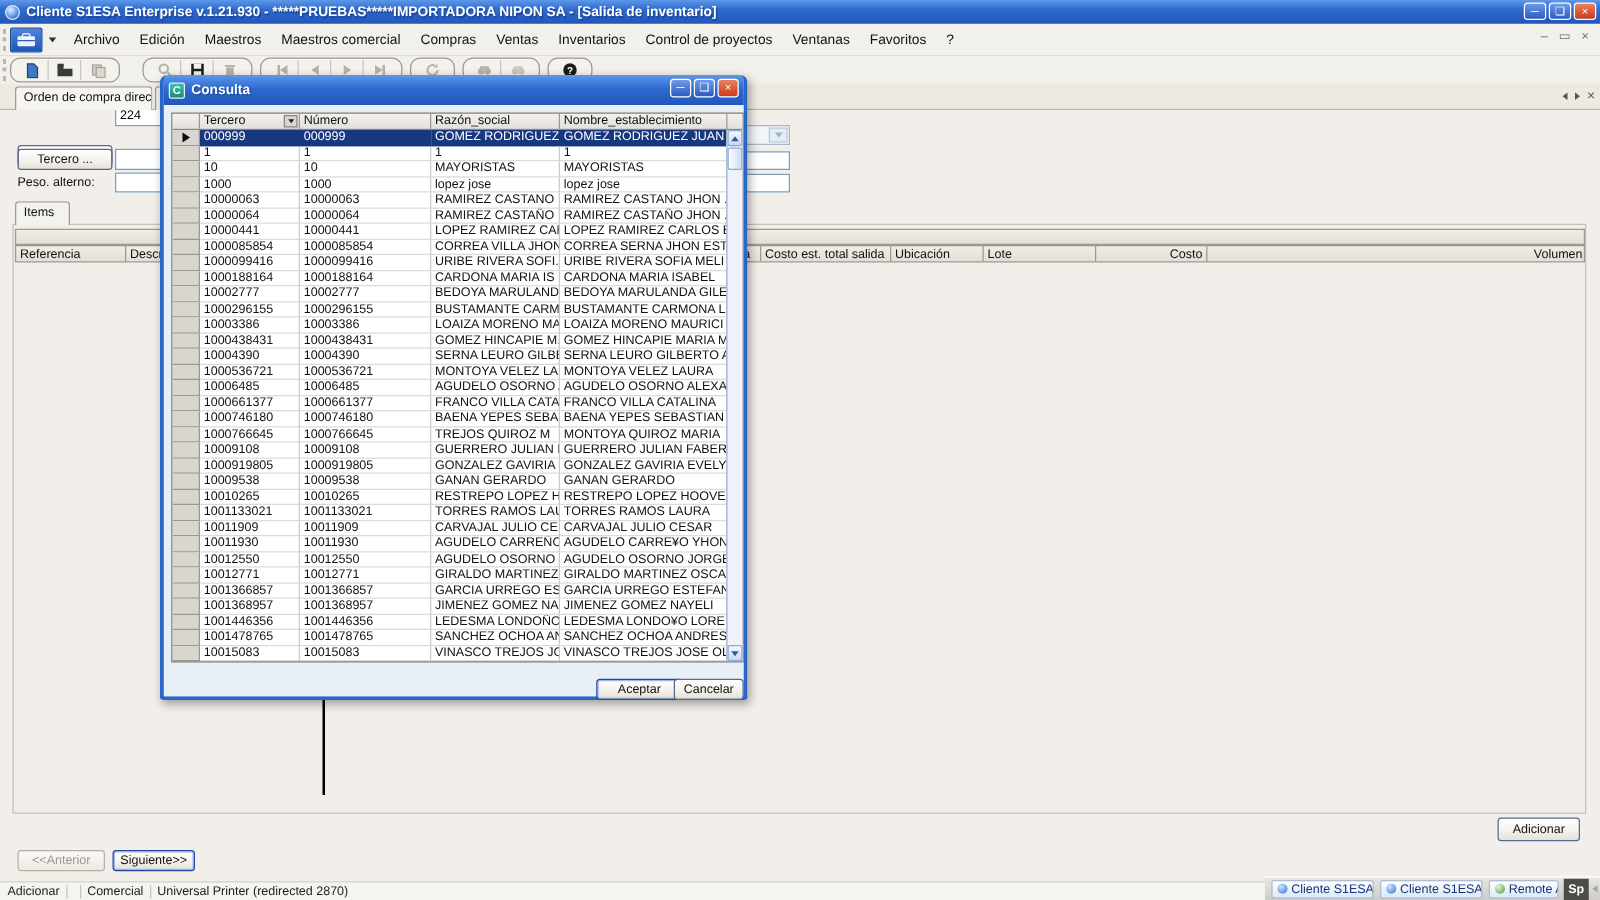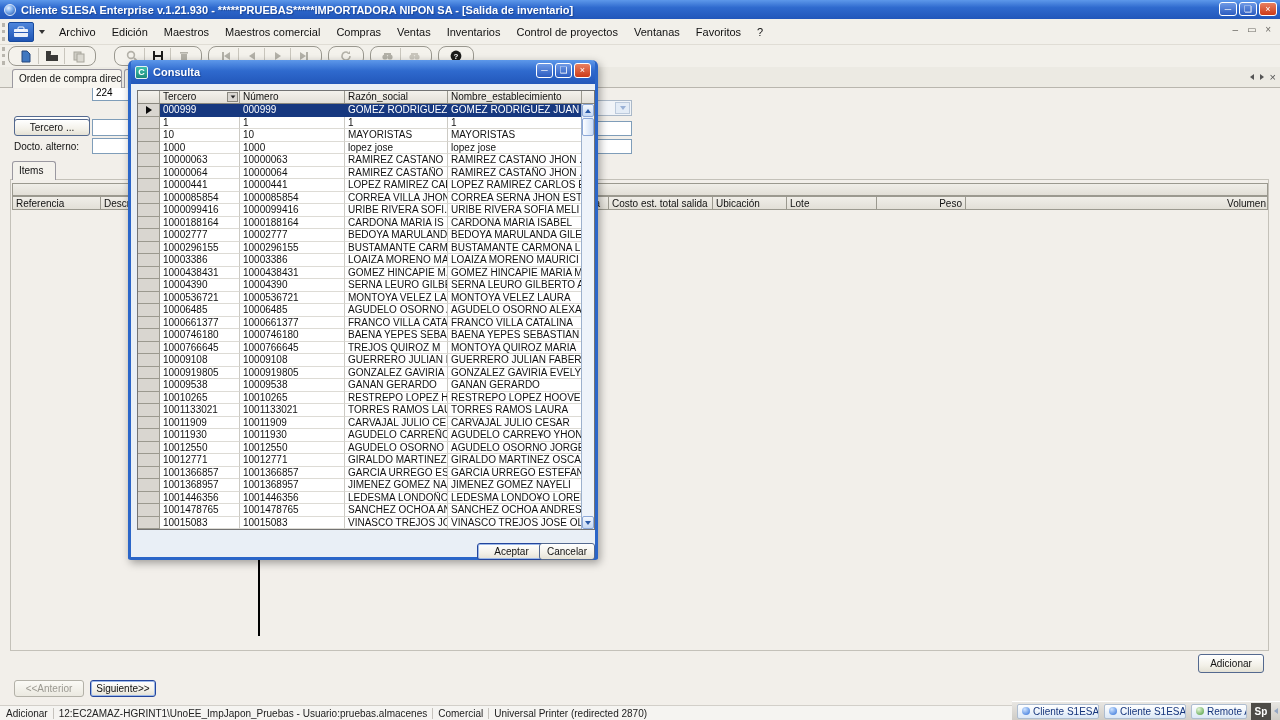--- a/index.html
+++ b/index.html
@@ -261,21 +261,21 @@
     <span style="font-size:11px;color:#555">×</span>
   </div>
 </div>
 
 <div class="content"></div>
 
 <button class="xp-btn" style="position:absolute; left:14px; top:116px; width:76px; height:17px; z-index:2;">C.O...</button>
 <input class="field" style="position: absolute; left: 92px; top: 84px; width: 40px; height: 17px; z-index: 2;" value="224">
 <button class="xp-btn" style="position:absolute; left:14px; top:119px; width:76px; height:17px; z-index:2;">Tercero ...</button>
 <input class="field" style="position: absolute; left: 92px; top: 119px; width: 40px; height: 17px; z-index: 2;">
-<div style="position:absolute; left:14px; top:141px; font-size:10px; z-index:2;">Docto. alterno:</div>
+<div style="position:absolute; left:14px; top:141px; font-size:10px; z-index:2;">Peso. alterno:</div>
 <input class="field" style="position: absolute; left: 92px; top: 138px; width: 40px; height: 16px; z-index: 2;">
 
 <div style="position:absolute; left:560px; top:100px; width:72px; height:16px; background:#f1f4f8; border:1px solid #aab8c8; z-index:2;">
   <div style="position:absolute; right:1px; top:1px; width:15px; height:12px; background:#e4ecf6; border:1px solid #bccadc; display:flex;align-items:center;justify-content:center;">
       <div class="tri-d tri-dis"></div>
     </div>
 </div>
 <input class="field" style="position: absolute; left: 560px; top: 121px; width: 72px; height: 15px; z-index: 2;">
 <input class="field" style="position: absolute; left: 560px; top: 139px; width: 72px; height: 15px; z-index: 2;">
 
@@ -287,21 +287,21 @@
   <div class="hcell" style="left:938px; width:317px; border-right:none;"></div>
 </div>
 
 <div class="hdrbar" style="left:12px; top:196px; width:1256px; height:14px; z-index:2;">
   <div class="hcell" style="left:0; width:88px;">Referencia</div>
   <div class="hcell" style="left:88px; width:120px;">Descri</div>
   <div class="hcell" style="left:563px; width:33px;">alida</div>
   <div class="hcell" style="left:596px; width:104px;">Costo est. total salida</div>
   <div class="hcell" style="left:700px; width:74px;">Ubicación</div>
   <div class="hcell" style="left:774px; width:90px;">Lote</div>
-  <div class="hcell" style="left:864px; width:89px; text-align:right;">Peso</div>
+  <div class="hcell" style="left:864px; width:89px; text-align:right;">Costo</div>
   <div class="hcell" style="left:953px; width:303px; text-align:right; border-right:none;">Volumen</div>
 </div>
 
 <div class="grid-body"></div>
 <div class="cursor-line"></div>
 
 <div class="totals">
   <div class="tcell" style="left:344px; width:64px;">0,0000</div>
   <div class="tcell" style="left:408px; width:96px;">$  0,00</div>
   <div class="tcell" style="left:504px; width:104px;">$  0,00</div>
@@ -332,21 +332,20 @@
 </div>
 
 <button class="xp-btn" style="position:absolute; left:1198px; top:654px; width:66px; height:19px; z-index:2;">Adicionar</button>
 
 <button class="xp-btn disabled" style="position:absolute; left:14px; top:680px; width:70px; height:17px; z-index:2;">&lt;&lt;Anterior</button>
 <button class="xp-btn focused" style="position:absolute; left:90px; top:680px; width:66px; height:17px; z-index:2;">Siguiente&gt;&gt;</button>
 
 <div class="statusbar">
   <span style="margin-left:6px;">Adicionar</span>
   <div class="sb-sep"></div>
-  <span>12:EC2AMAZ-HGRINT1\UnoEE_ImpJapon_Pruebas - Usuario:pruebas.almacenes</span>
   <div class="sb-sep"></div>
   <span>Comercial</span>
   <div class="sb-sep"></div>
   <span>Universal Printer  (redirected 2870)</span>
 </div>
 
 <div class="taskbar">
   <div class="taskbtn" style="width:82px;">
     <div class="orb" style="background:radial-gradient(circle at 35% 30%,#cfe4ff,#2f6fd8);"></div>
     <span>Cliente S1ESA ...</span>

